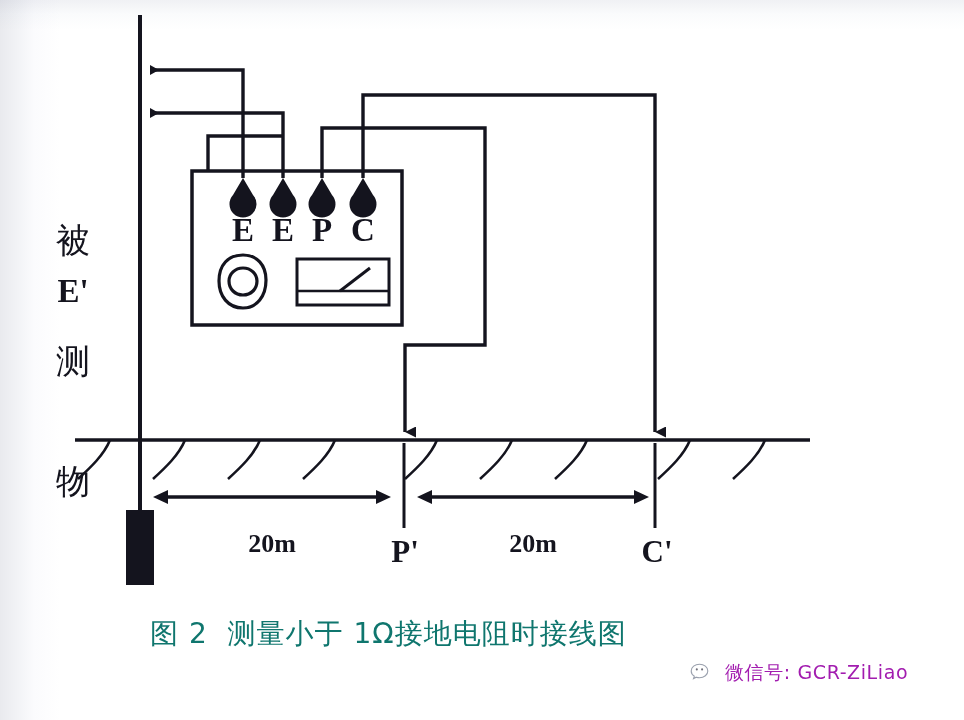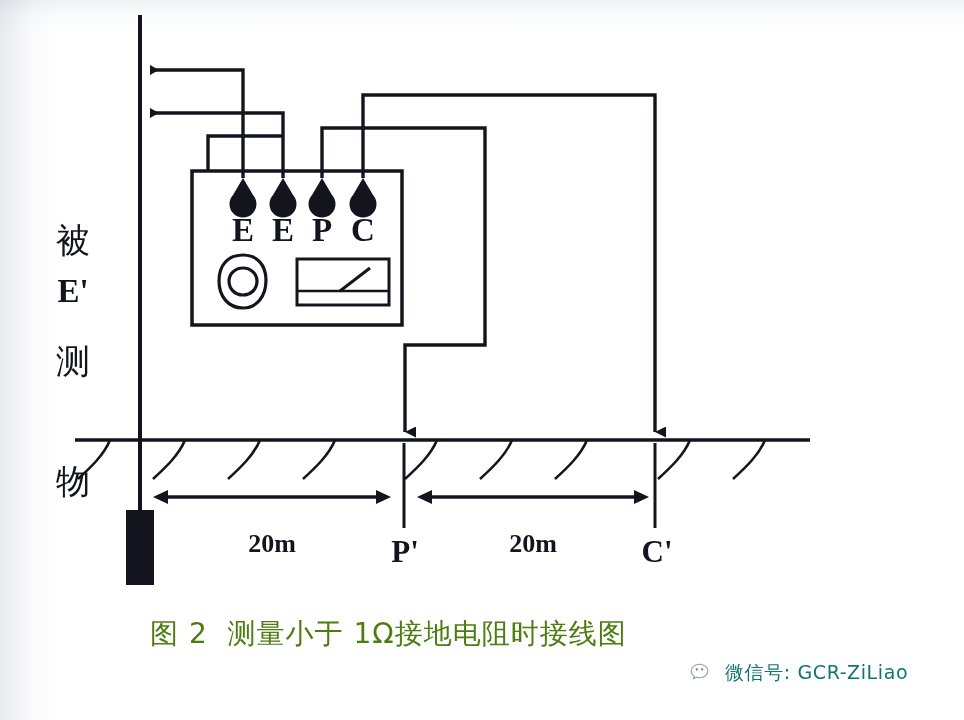--- a/index.html
+++ b/index.html
@@ -76,36 +76,36 @@
     font-family: "Liberation Serif", serif;
     text-align: center;
     width: 60px;
   }
   #figure-caption {
     left: 150px;
     top: 620px;
     width: 560px;
     font-size: 28px;
     font-family: "DejaVu Sans", sans-serif;
-    color: #4d7c0f;
+    color: #0f766e;
     text-align: left;
     letter-spacing: 1px;
   }
   #watermark {
     position: absolute;
     left: 690px;
     top: 660px;
     display: flex;
     align-items: center;
     gap: 9px;
   }
   #watermark-text {
     font-size: 19px;
     font-family: "DejaVu Sans", sans-serif;
-    color: #0f766e;
+    color: #a21caf;
     letter-spacing: 0.6px;
   }
 </style>
 </head>
 <body>
 
 <div id="page">
 
   <div id="frame-shadow"></div>
 

